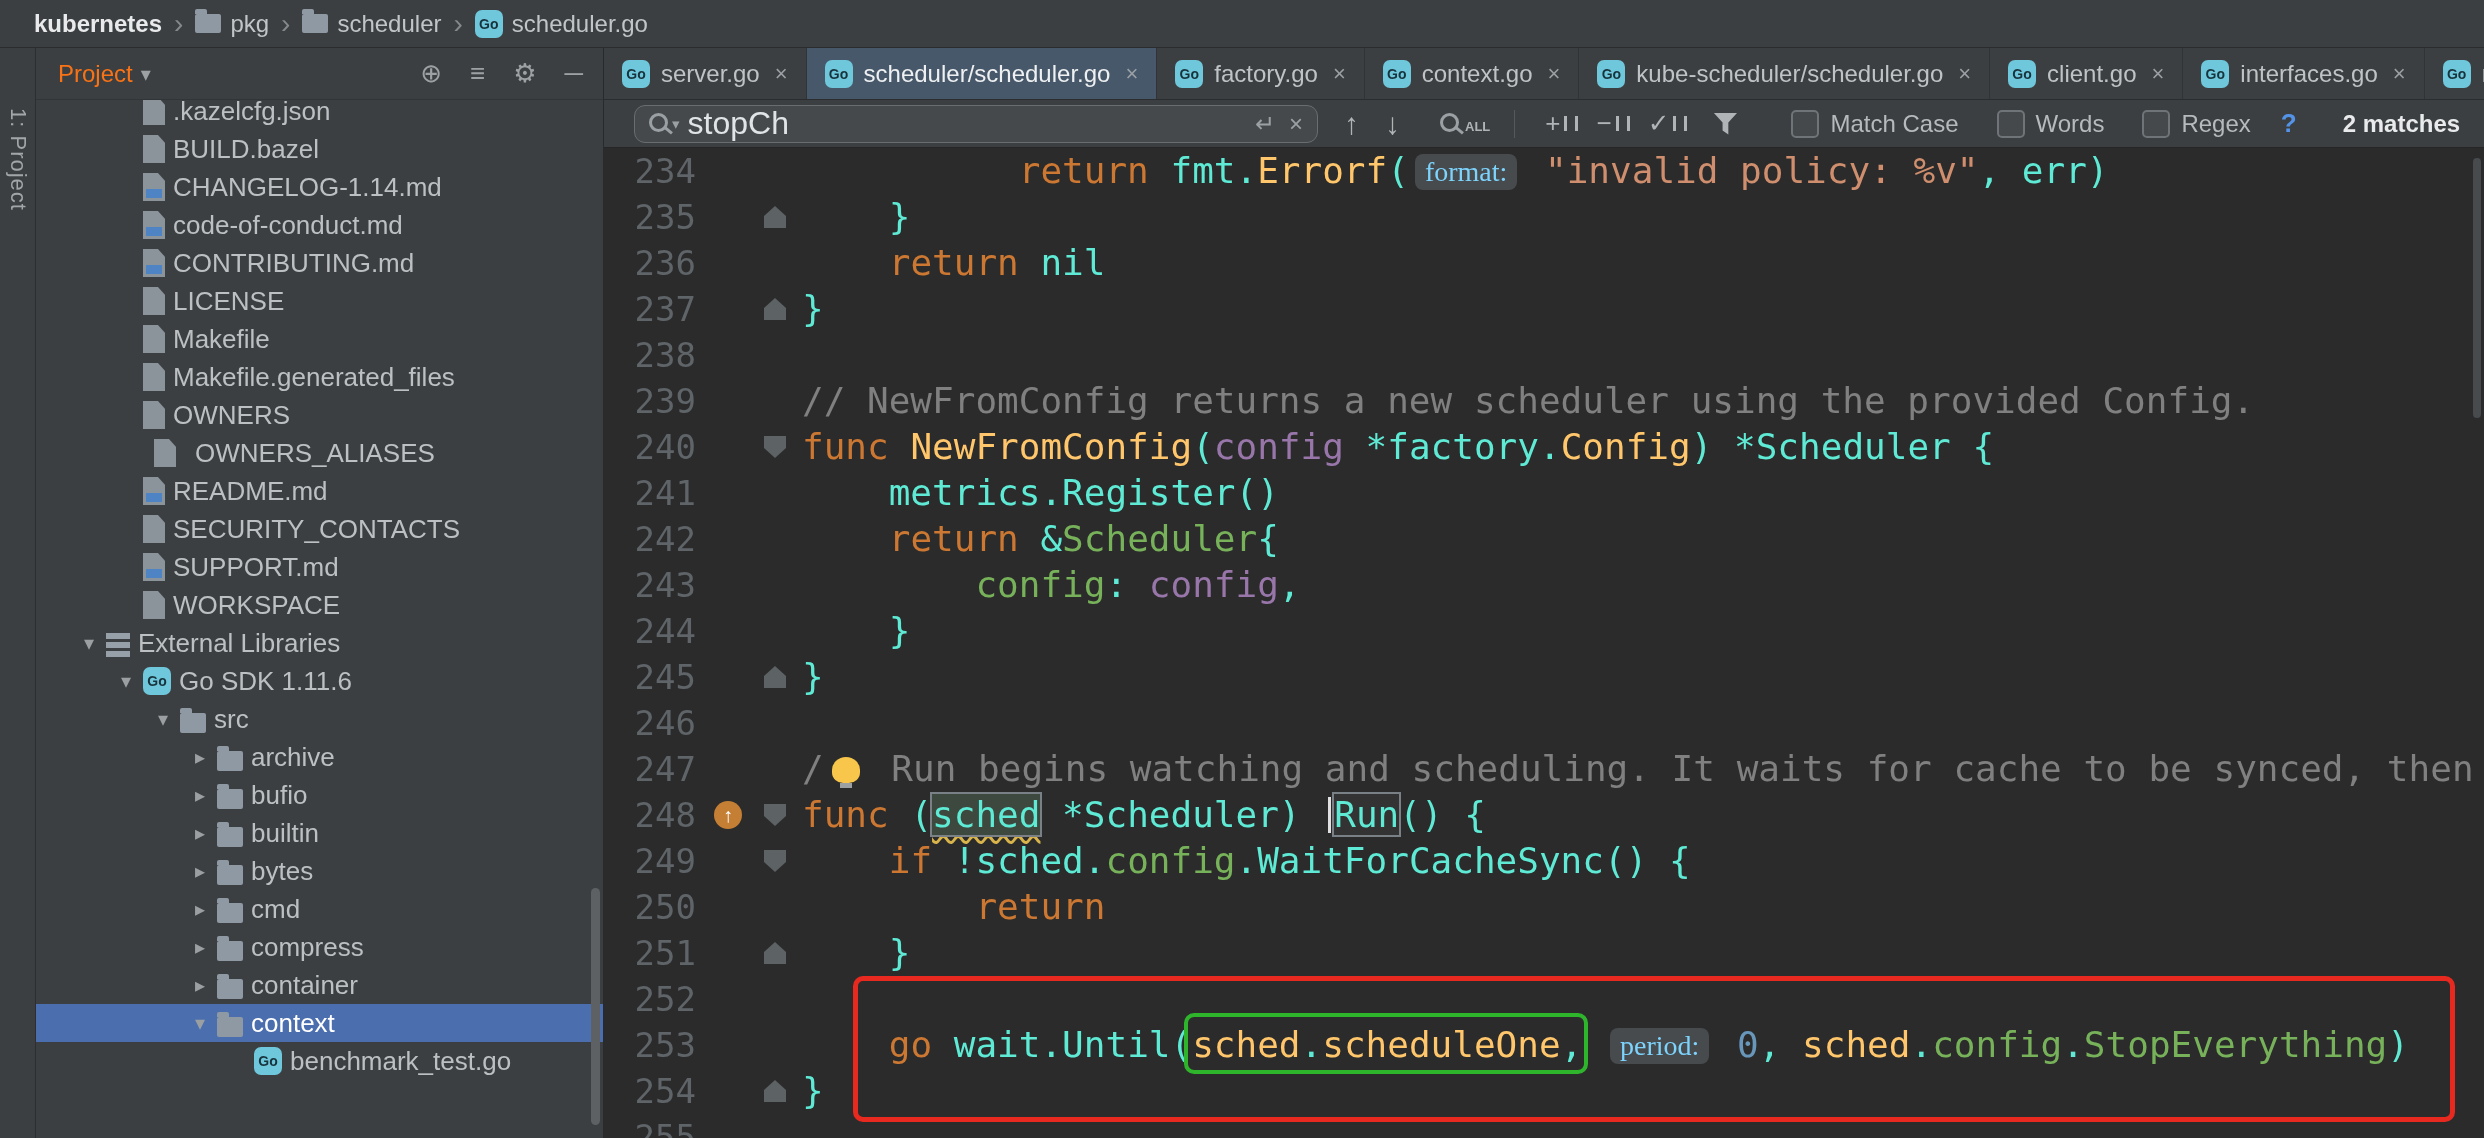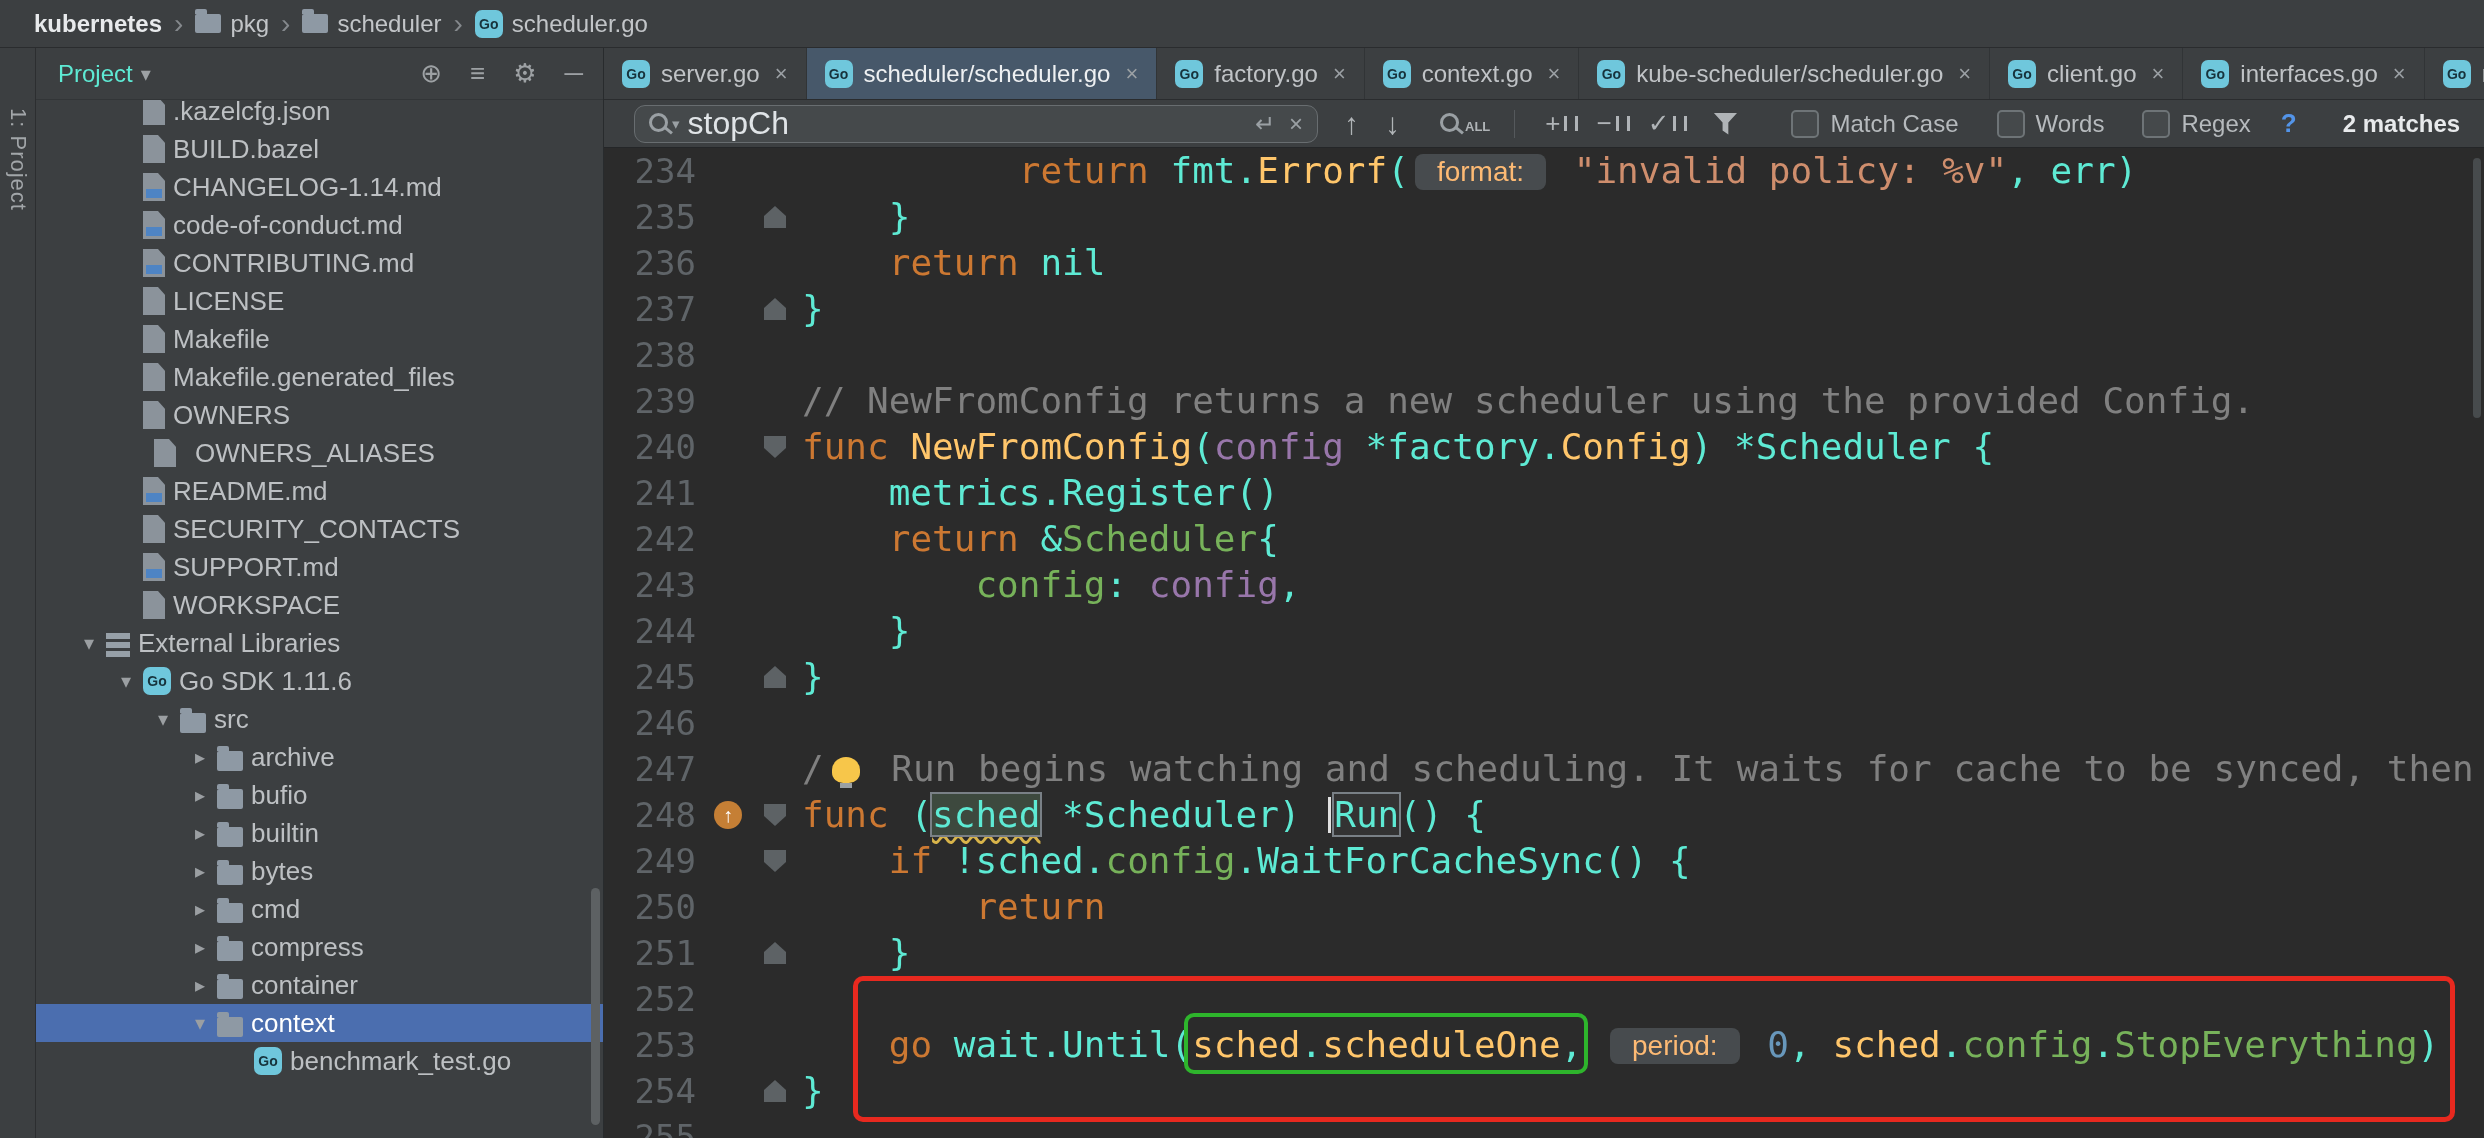--- a/index.html
+++ b/index.html
@@ -19,21 +19,21 @@
   
   .tool-stripe{width:35px;background:#3c3f41;border-right:1px solid #2c2e30;position:relative;flex:none;}
   .stripe-label{position:absolute;top:60px;left:50%;transform:translateX(-50%);
     writing-mode:vertical-rl;font-size:22px;color:#a2a6a9;white-space:nowrap;letter-spacing:1px;}
 
   
   .project-panel{width:567px;background:#3c3f41;border-right:1px solid #282b2d;position:relative;
     flex:none;overflow:hidden;}
   .panel-header{height:51px;display:flex;align-items:center;padding:0 20px 0 22px;
     background:#3c3f41;position:relative;z-index:3;border-bottom:1px solid #323537;}
-  .panel-title{color:#5eead4;font-size:24px;margin-right:8px;}
+  .panel-title{color:#f97316;font-size:24px;margin-right:8px;}
   .hdr-caret{color:#9da1a4;font-size:20px;}
   .panel-header .spacer{flex:1;}
   .ph-icon{color:#9da1a4;font-size:26px;margin-left:28px;}
   .tree{margin-top:-8px;position:relative;z-index:1;}
   .tree-row{display:flex;align-items:center;height:38px;font-size:26px;color:#bdc0c3;white-space:nowrap;}
   .tree-row.selected{background:#4b6eaf;}
   .tree-row.selected .tree-label{color:#ffffff;}
   .tree-arrow{width:30px;flex:none;text-align:center;font-size:20px;color:#9b9fa2;}
   .tree-label{margin-left:8px;}
   .ticon{width:26px;height:28px;flex:none;margin-left:2px;position:relative;}
@@ -101,22 +101,22 @@
     background:#c57f35;color:#fff;font-size:20px;line-height:28px;text-align:center;}
   .code{white-space:pre;font:36px/46px "DejaVu Sans Mono",monospace;color:#a9b7c6;}
   .tk-kw{color:#cc7832;}
   .tk-id{color:#5eead4;}
   .tk-fn{color:#ffc66b;}
   .tk-str{color:#cf8e6d;}
   .tk-cmt{color:#808080;}
   .tk-fld{color:#77b25a;}
   .tk-num{color:#6897bb;}
   .tk-prm{color:#9876aa;}
-  .tk-hint{display:inline-block;font-family:Liberation Sans, sans-serif;font-size:28px;line-height:36px;
-    background:#474b4e;color:#fdba74;border-radius:8px;padding:0 22px;margin:0 6px;vertical-align:2px;}
+  .tk-hint{display:inline-block;font-family:Liberation Serif, serif;font-size:28px;line-height:36px;
+    background:#474b4e;color:#7dd3fc;border-radius:8px;padding:0 10px;margin:0 6px;vertical-align:2px;}
   .m-match{outline:2px solid #798086;background:#3d493e;
     text-decoration:underline wavy #d8b44a;text-decoration-thickness:3px;text-underline-offset:8px;}
   .m-word{outline:2px solid #798086;background:rgba(255,255,255,0.04);}
   .caret{display:inline-block;width:3px;height:36px;background:#e0e0e0;vertical-align:-6px;margin:0 3px 0 6px;}
   .bulb{display:inline-block;width:28px;height:26px;background:#f7c64a;border-radius:50% 50% 40% 40%;
     margin:0 10px 0 8px;vertical-align:-2px;position:relative;}
   .bulb::after{content:'';position:absolute;left:8px;bottom:-5px;width:12px;height:5px;background:#9aa0a4;}
   .ann-green{position:relative;}
   .ann-green::after{content:'';position:absolute;left:-8px;right:-6px;top:-11px;bottom:-9px;
     border:4px solid #2eb52c;border-radius:10px;pointer-events:none;}

